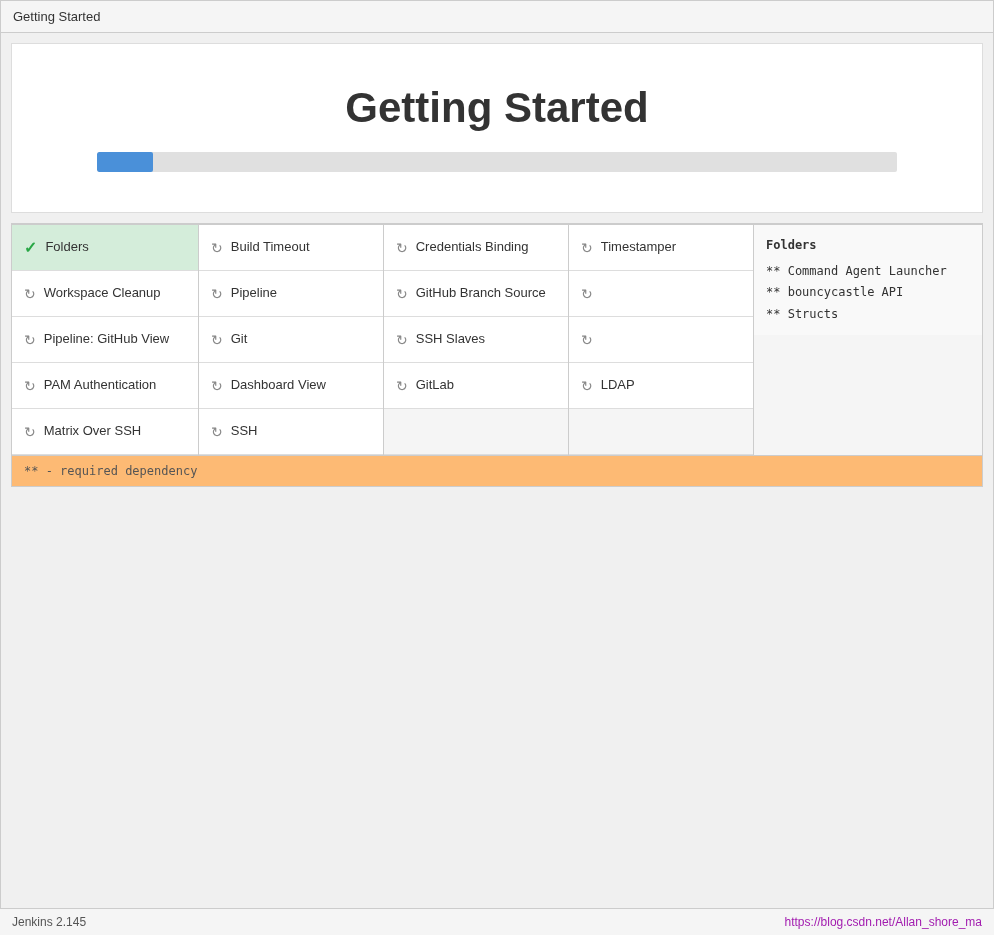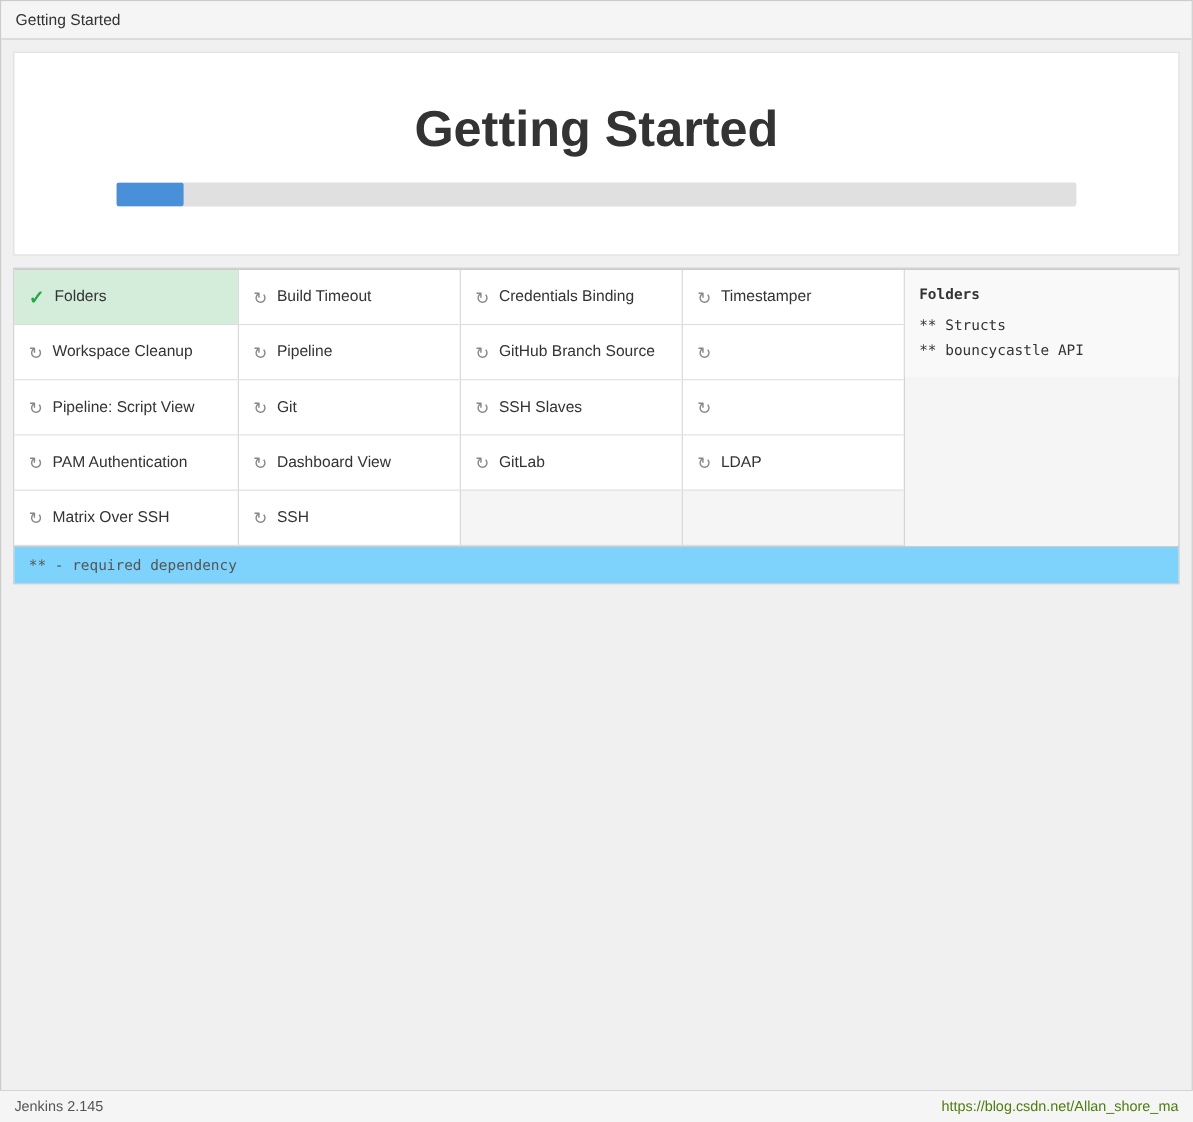--- a/index.html
+++ b/index.html
@@ -124,21 +124,21 @@
     #info-panel {
       background: #f9f9f9;
       padding: 10px 12px;
       font-size: 12px;
       line-height: 1.8;
       color: #333;
       font-family: monospace;
     }
 
     #info-panel-footer {
-      background: #7dd3fc;
+      background: #fdba74;
       border-top: 1px solid #ccc;
       padding: 8px 12px;
       font-size: 12px;
       font-family: monospace;
       color: #555;
     }
 
     
     #footer {
       position: fixed;
@@ -153,21 +153,21 @@
       align-items: flex-end;
     }
 
     #footer-version {
       font-size: 12px;
       color: #555;
     }
 
     #footer-url {
       font-size: 12px;
-      color: #4d7c0f;
+      color: #a21caf;
     }
 
     .col-4 {
       display: flex;
       flex-direction: column;
     }
   </style>
 </head>
 <body>
 
@@ -192,21 +192,21 @@
         <span class="plugin-name">Folders</span>
       </div>
 
       <div class="plugin-item">
         <span class="plugin-icon refresh">↻</span>
         <span class="plugin-name">Workspace Cleanup</span>
       </div>
 
       <div class="plugin-item">
         <span class="plugin-icon refresh">↻</span>
-        <span class="plugin-name">Pipeline: Script View</span>
+        <span class="plugin-name">Pipeline: GitHub View</span>
       </div>
 
       <div class="plugin-item">
         <span class="plugin-icon refresh">↻</span>
         <span class="plugin-name">PAM Authentication</span>
       </div>
 
       <div class="plugin-item">
         <span class="plugin-icon refresh">↻</span>
         <span class="plugin-name">Matrix Over SSH</span>
@@ -270,22 +270,23 @@
       <div class="plugin-item">
         <span class="plugin-icon refresh">↻</span>
         <span class="plugin-name">LDAP</span>
       </div>
       <div class="plugin-item empty"></div>
     </div>
 
     <div class="plugin-col">
       <div id="info-panel">
         <div style="font-weight:bold; margin-bottom:4px;">Folders</div>
+        <div>** Command Agent Launcher</div>
+        <div>** bouncycastle API</div>
         <div>** Structs</div>
-        <div>** bouncycastle API</div>
       </div>
     </div>
 
   </div>
 
   <div id="info-panel-footer">
     <span>** - required dependency</span>
   </div>
 </div>
 

